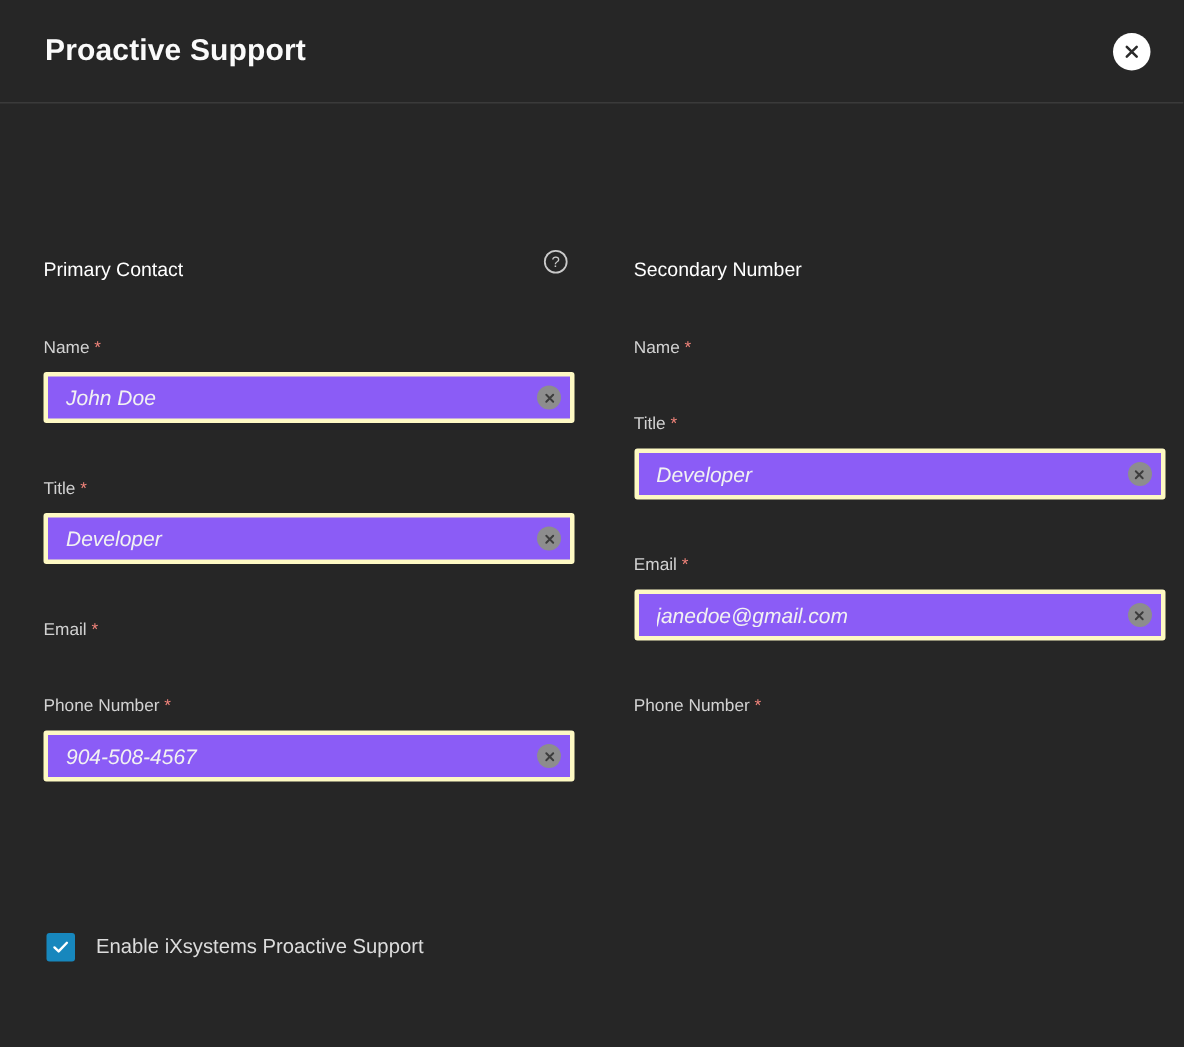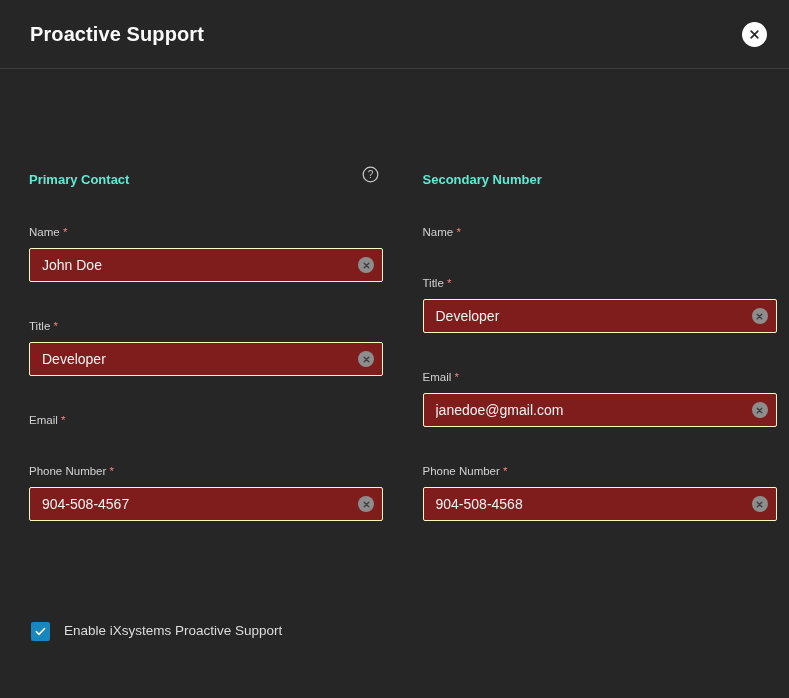--- a/index.html
+++ b/index.html
@@ -89,25 +89,25 @@
   }
 
   .col {
     width: 370px;
   }
   .col-primary { margin-left: 29px; }
   .col-secondary { margin-left: 27px; }
 
   .section-heading {
     font-size: 13px;
-    color: #5eead4;
+    color: #ffffff;
     line-height: 17px;
     height: 17px;
     margin-bottom: 0;
-    font-weight: bold;
+    font-weight: normal;
   }
 
   .field {
     margin-top: 37px;
   }
   .field:first-of-type { margin-top: 38px; }
 
   .field-label {
     font-size: 11.5px;
     color: #d2d2d2;
@@ -120,28 +120,29 @@
 
   .input-wrap {
     position: relative;
     width: 354px;
     height: 34px;
   }
 
   .text-input {
     width: 100%;
     height: 34px;
-    background: #7f1d1d;
-    border: 1px solid #fef9c3;
+    background: #8b5cf6;
+    border: 3px solid #fef9c3;
     border-radius: 2px;
     color: #f2f2f2;
     font-family: "Liberation Sans", sans-serif;
     font-size: 14px;
     padding: 0 34px 0 12px;
     outline: none;
+    font-style: italic;
   }
 
   .clear-btn {
     position: absolute;
     right: 9px;
     top: 50%;
     transform: translateY(-50%);
     width: 16px;
     height: 16px;
     border: none;
@@ -303,28 +304,20 @@
               </svg>
             </button>
           </div>
         </div>
 
         <div class="field">
           <label class="field-label">
             <span>Phone Number</span>
             <span class="req">*</span>
           </label>
-          <div class="input-wrap">
-            <input class="text-input" type="text" value="904-508-4568" style="">
-            <button class="clear-btn">
-              <svg width="9" height="9" viewBox="0 0 9 9">
-                <path d="M2.2 2.2 L6.8 6.8 M6.8 2.2 L2.2 6.8" stroke="#3c3c3c" stroke-width="1.3" stroke-linecap="round"></path>
-              </svg>
-            </button>
-          </div>
         </div>
       </div>
 
     </div>
 
     <div class="checkbox-row">
       <span class="checkbox-box">
         <svg width="13" height="13" viewBox="0 0 13 13">
           <path d="M2.3 6.6 L5.1 9.3 L10.6 3.5" fill="none" stroke="#ffffff" stroke-width="1.6" stroke-linecap="round" stroke-linejoin="round"></path>
         </svg>

